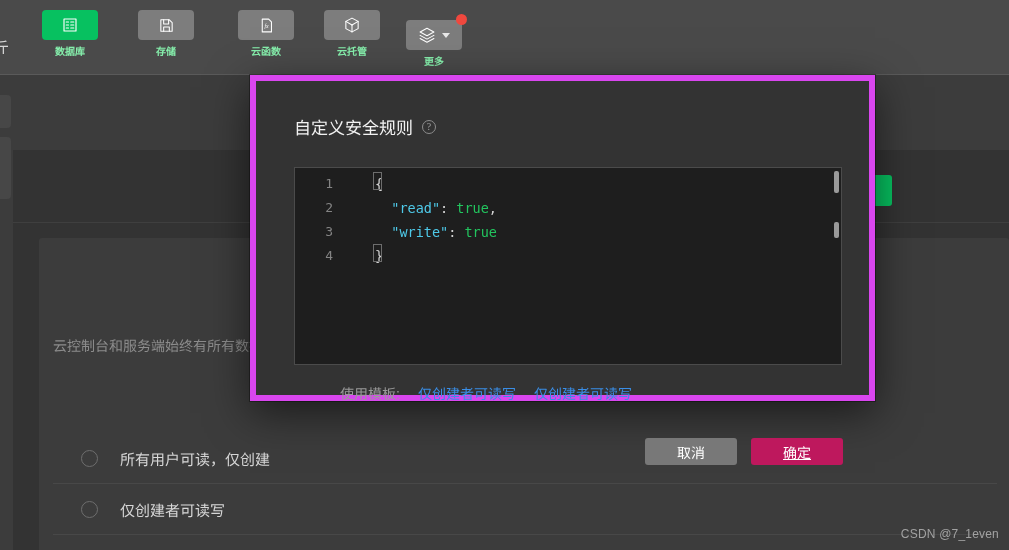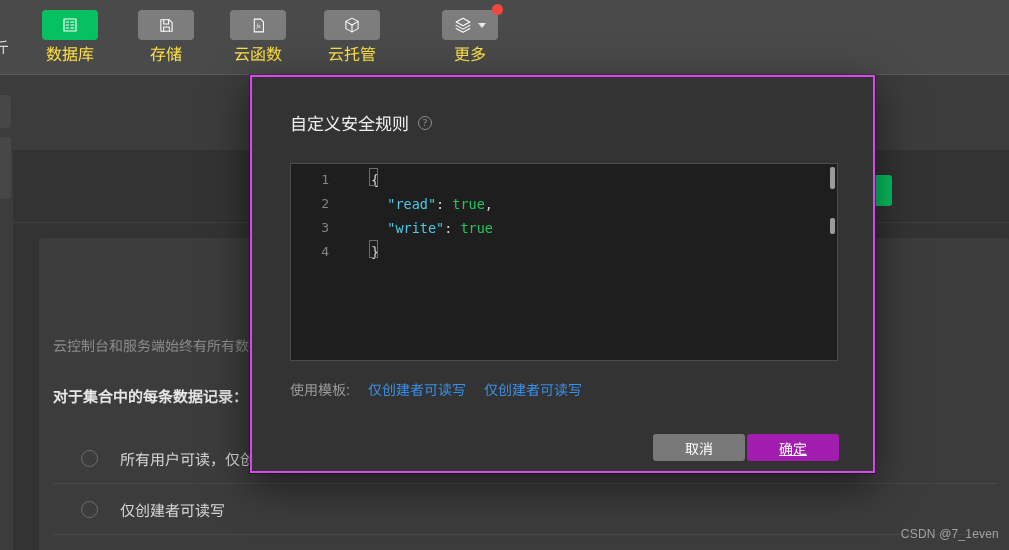--- a/index.html
+++ b/index.html
@@ -57,24 +57,25 @@
     display: flex;
     align-items: center;
     justify-content: center;
     position: relative;
   }
 
   .tool-tile.active { background: #07c160; }
 
   .tool-label {
     margin-top: 7px;
-    font-size: 16px;
-    color: #fde047;
+    font-size: 10px;
+    color: #86efac;
     line-height: 1;
     white-space: nowrap;
+    font-weight: bold;
   }
 
   .tool-badge {
     position: absolute;
     right: -5px;
     top: -6px;
     width: 11px;
     height: 11px;
     border-radius: 50%;
     background: #f0483e;
@@ -201,23 +202,23 @@
     font-size: 15px;
     color: #b5b5b5;
     white-space: nowrap;
   }
 
   
   .modal-shell {
     position: absolute;
     left: 250px; top: 75px;
     width: 625px;
-    height: 398px;
+    height: 326px;
     background: #333333;
-    border: 2px solid #d946ef;
+    border: 6px solid #d946ef;
     box-shadow: 0 0 0 1px rgba(0,0,0,0.35), 0 12px 40px rgba(0,0,0,0.55);
   }
 
   .modal-title-wrap {
     position: absolute;
     left: 38px; top: 33px;
     display: flex;
     align-items: center;
   }
   .modal-title {
@@ -299,20 +300,21 @@
   .tmpl-row {
     position: absolute;
     left: 38px; top: 302px;
     display: flex;
     align-items: center;
   }
   .tmpl-caption {
     font-size: 14px;
     color: #9a9a9a;
     white-space: nowrap;
+    margin-left: 46px;
   }
   .tmpl-link {
     margin-left: 18px;
     font-size: 14px;
     color: #3a8ee6;
     cursor: pointer;
     white-space: nowrap;
   }
 
   
@@ -324,28 +326,28 @@
     font-size: 14px;
     color: #ffffff;
     display: flex;
     align-items: center;
     justify-content: center;
     cursor: pointer;
     border: none;
     font-family: "Liberation Sans", sans-serif;
   }
   .btn-cancel {
-    left: 401px;
+    left: 389px;
     width: 92px;
     background: #787878;
   }
   .btn-confirm {
     left: 495px;
     width: 92px;
-    background: #a21caf;
+    background: #be185d;
     text-decoration: underline;
   }
 
   
   .watermark {
     position: absolute;
     right: 10px;
     bottom: 9px;
     font-size: 12px;
     color: #a2a2a2;
@@ -378,41 +380,41 @@
         <div class="tool-item" style="left: 132px;">
           <div class="tool-tile">
             <svg class="ticon" width="17" height="17" viewBox="0 0 24 24" fill="none" stroke="#ffffff" stroke-width="1.5" stroke-linecap="round" stroke-linejoin="round">
               <path d="M4 4h12l4 4v12H4z"></path>
               <path d="M8 4v6h7V4"></path>
               <path d="M8 20v-6h8v6"></path>
             </svg>
           </div>
           <div class="tool-label">存储</div>
         </div>
-        <div class="tool-item" style="left: 224px;">
+        <div class="tool-item" style="left: 232px;">
           <div class="tool-tile">
             <svg class="ticon" width="17" height="17" viewBox="0 0 24 24" fill="none" stroke="#ffffff" stroke-width="1.5" stroke-linecap="round" stroke-linejoin="round">
               <path d="M6 3h9l4 4v14H6z"></path>
               <text x="12" y="15" text-anchor="middle" font-size="8" font-style="italic" font-family="Liberation Serif, serif" fill="#ffffff" stroke="none">fx</text>
             </svg>
           </div>
           <div class="tool-label">云函数</div>
         </div>
         <div class="tool-item" style="left: 318px;">
           <div class="tool-tile">
             <svg class="ticon" width="18" height="18" viewBox="0 0 24 24" fill="none" stroke="#ffffff" stroke-width="1.4" stroke-linecap="round" stroke-linejoin="round">
               <path d="M12 2.8 20.2 7.2v9.6L12 21.2 3.8 16.8V7.2z"></path>
               <path d="M12 11.9 20.2 7.2"></path>
               <path d="M12 11.9 3.8 7.2"></path>
               <path d="M12 11.9v9.3"></path>
             </svg>
           </div>
           <div class="tool-label">云托管</div>
         </div>
-        <div class="tool-item" style="left: 436px;">
+        <div class="tool-item" style="left: 400px; margin-top: 10px;">
           <div class="tool-tile">
             <svg class="ticon" width="18" height="18" viewBox="0 0 24 24" fill="none" stroke="#ffffff" stroke-width="1.4" stroke-linecap="round" stroke-linejoin="round">
               <path d="M12 3 2.8 8 12 13l9.2-5z"></path>
               <path d="M2.8 12.5 12 17.5l9.2-5"></path>
               <path d="M2.8 16.6 12 21.6l9.2-5"></path>
             </svg>
             <span class="caret-down"></span>
             <span class="tool-badge"></span>
           </div>
           <div class="tool-label">更多</div>
@@ -421,21 +423,20 @@
   </div>
 
   <div class="page-bg">
     <div class="content-panel">
       <div class="hero-band">
         <div class="hero-green-btn"></div>
       </div>
 
       <div class="card">
         <div class="card-note">云控制台和服务端始终有所有数据的读写权限，以下权限设置仅控制小程序端，均不支持无登录态用</div>
-        <div class="card-heading">对于集合中的每条数据记录：</div>
         <div id="option-rows">
             <div class="opt-row" style="top: 195px;">
               <span class="radio"></span>
               <span class="opt-label">所有用户可读，仅创建</span>
             </div>
             <div class="opt-row" style="top: 246px;">
               <span class="radio"></span>
               <span class="opt-label">仅创建者可读写</span>
             </div>
             <div class="opt-row" style="top: 297px;">

